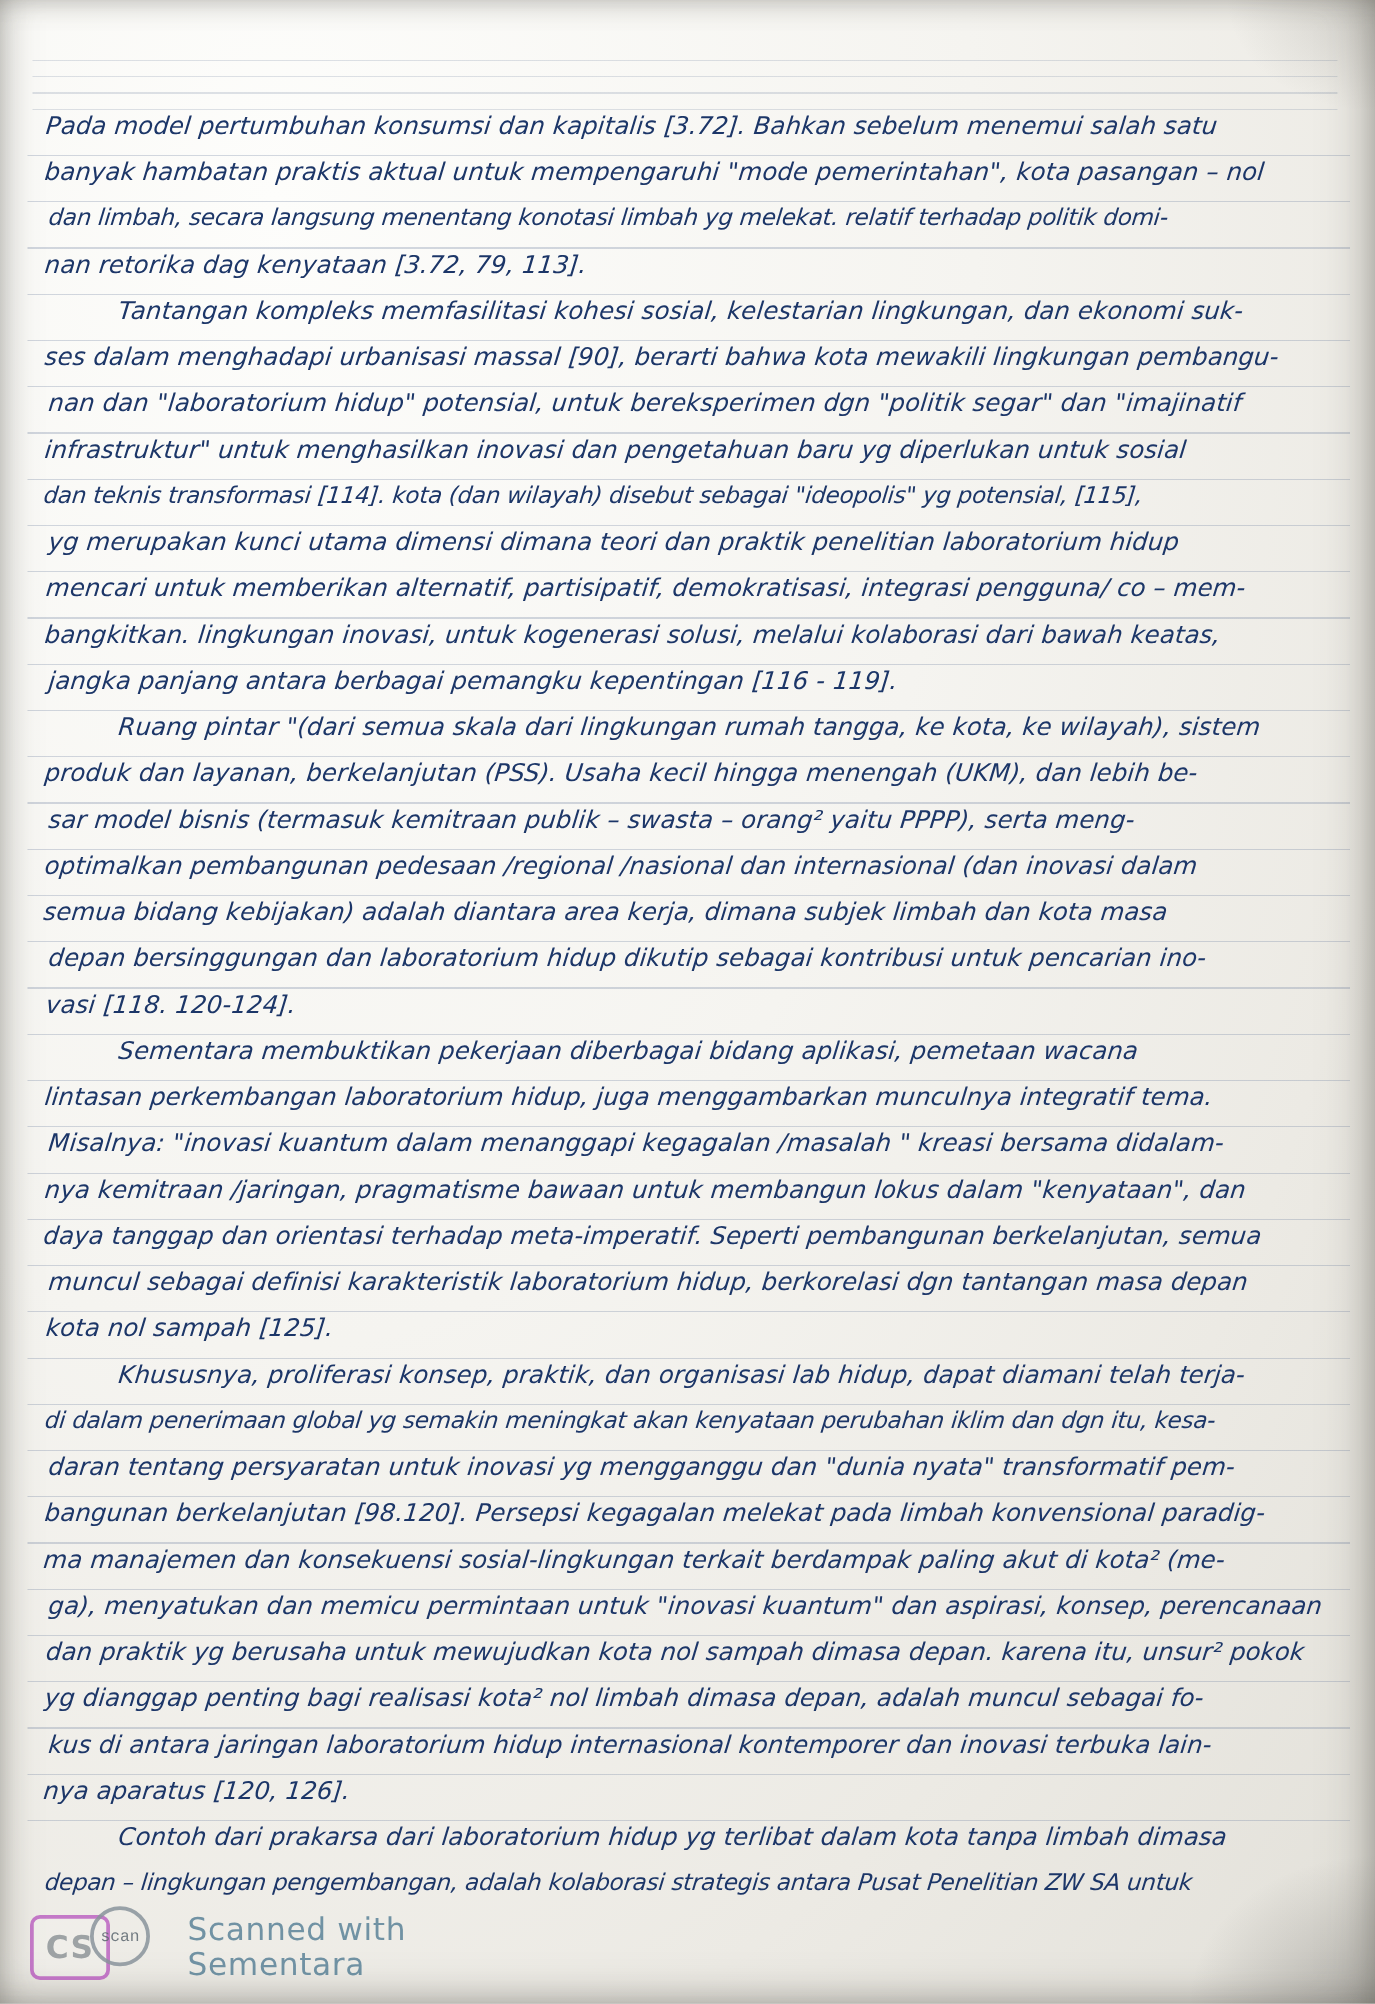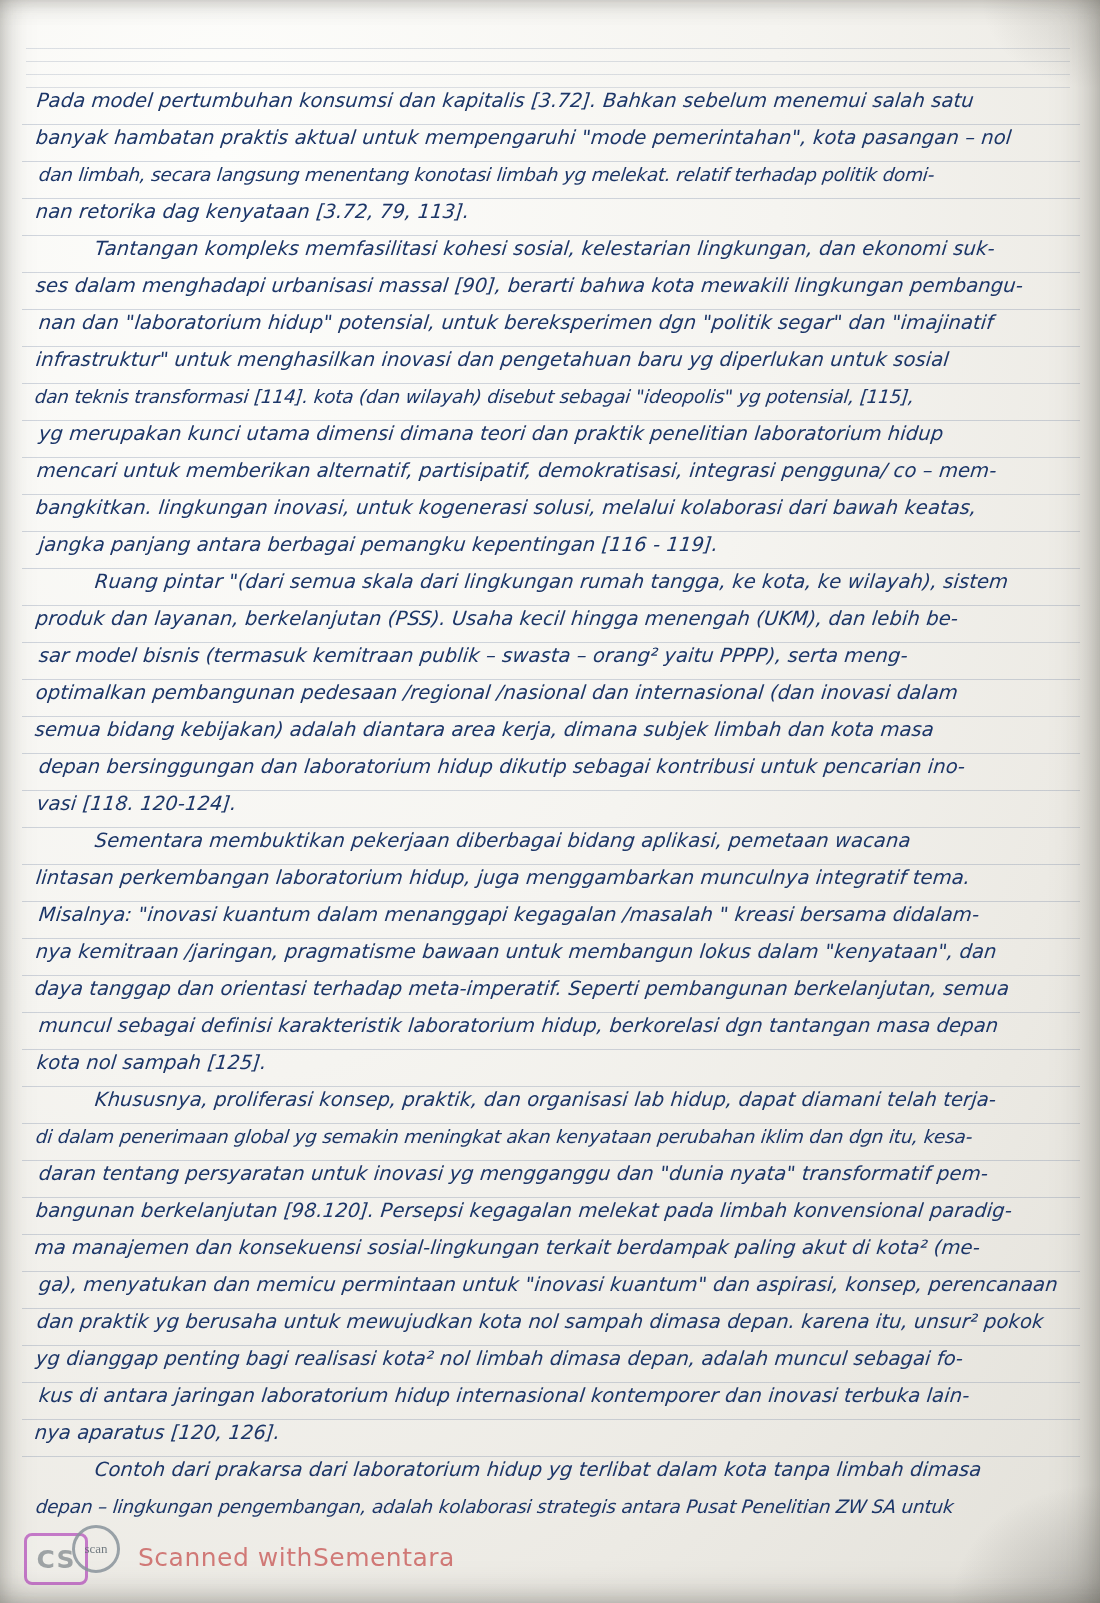--- a/index.html
+++ b/index.html
@@ -131,32 +131,32 @@
     bottom: 30px;
     width: 42px;
     height: 42px;
     border-radius: 50%;
     border: 3px solid #8a949c;
     color: #5d6870;
     font-size: 13px;
     display: flex;
     align-items: center;
     justify-content: center;
-    font-family: Liberation Serif, serif;
+    font-family: Liberation Mono, monospace;
     opacity: .85;
   }
   .cs-text {
     display: flex;
-    flex-direction: row;
+    flex-direction: column;
     line-height: 1.05;
-    color: #b91c1c;
+    color: #0c4a6e;
     font-family: "DejaVu Sans", sans-serif;
     font-size: 25px;
     letter-spacing: .5px;
-    margin-left: 40px;
+    margin-left: 52px;
   }
   .cs-text span:first-child { margin-bottom: 2px; }
   
   .smudge {
     position: absolute;
     right: 0;
     bottom: 0;
     width: 150px;
     height: 120px;
     background: radial-gradient(ellipse at bottom right, rgba(60,58,55,.28), rgba(60,58,55,0) 70%);

